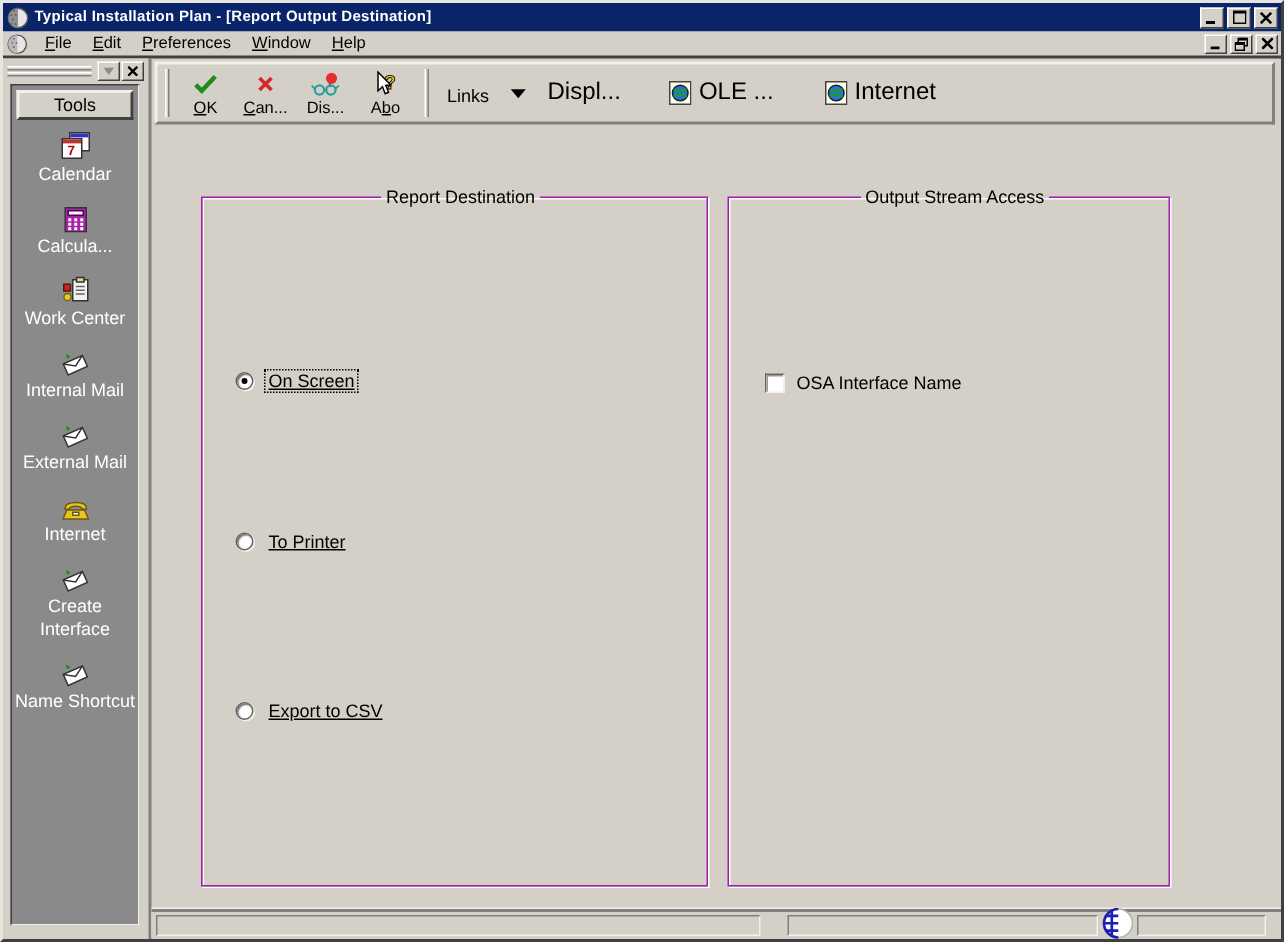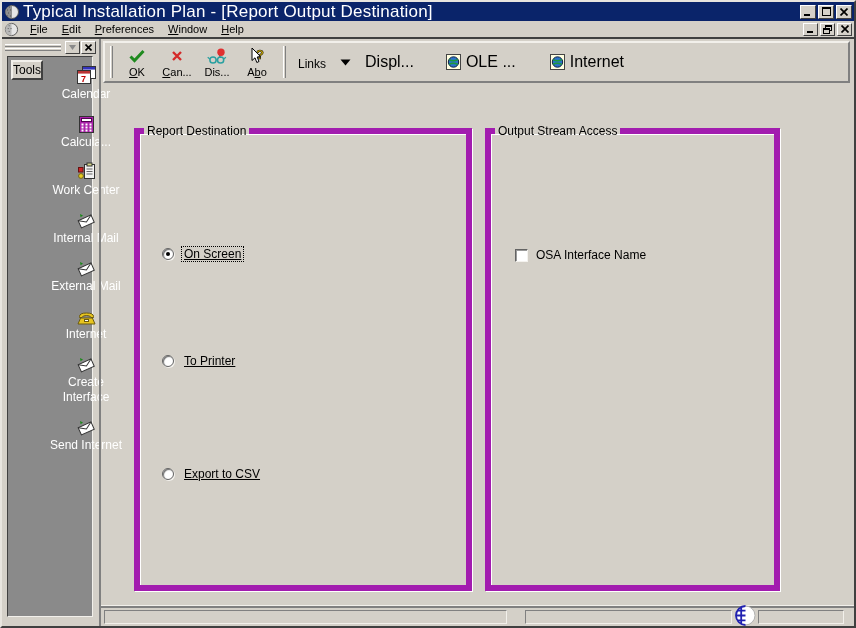--- a/index.html
+++ b/index.html
@@ -9,21 +9,21 @@
     position:relative; width:856px; height:628px;
     background:#d4d0c8;
     border:2px solid; border-color:#e8e5df #404040 #404040 #e8e5df;
     display:flex; flex-direction:column; overflow:hidden;
   }
   
   .titlebar {
     height:19px; background:#0a246a; display:flex; align-items:center;
     padding:0 2px; gap:3px; flex:0 0 auto;
   }
-  .title-text { color:#fff; font-size:17px; font-weight:normal; flex:1;
+  .title-text { color:#fff; font-size:10px; font-weight:bold; flex:1;
     white-space:nowrap; overflow:hidden; letter-spacing:0.2px; }
   .win-btns { display:flex; gap:2px; }
   .wbtn {
     width:16px; height:14px; background:#d4d0c8;
     border:1px solid; border-color:#fff #404040 #404040 #fff;
     display:flex; align-items:center; justify-content:center; padding:0; cursor:default;
   }
   
   .menubar {
     height:18px; background:#d4d0c8; display:flex; align-items:center;
@@ -37,21 +37,21 @@
   
   .exitbar-col { width:97px; flex:0 0 auto; display:flex; flex-direction:column; background:#d4d0c8; }
   .exitbar-head { height:17px; display:flex; align-items:center; padding:2px 3px; gap:1px; }
   .grip-h { flex:1; display:flex; flex-direction:column; gap:1px; margin-right:3px; }
   .grip-h i { display:block; height:3px; border-top:1px solid #fff; border-bottom:1px solid #808080; }
   .xbtn { width:15px; height:13px; background:#d4d0c8; border:1px solid; border-color:#fff #404040 #404040 #fff;
     display:flex; align-items:center; justify-content:center; padding:0; font-size:9px; line-height:1; cursor:default; }
   .exitbar-panel {
     flex:1; margin:0 6px 9px 5px; background:#8a8a8a;
     border:1px solid; border-color:#404040 #f2f0eb #f2f0eb #404040;
-    display:flex; flex-direction:row; padding:2px;
+    display:flex; flex-direction:column; padding:2px;
   }
   .tools-btn {
     height:20px; margin:1px; background:#d4d0c8;
     border:2px solid; border-color:#f2f0eb #404040 #404040 #f2f0eb;
     font-family:"Liberation Sans",sans-serif; font-size:12px; color:#000; cursor:default;
   }
   .exit-items { flex:1; display:flex; flex-direction:column; align-items:center; padding-top:7px; }
   .exit-item { display:flex; flex-direction:column; align-items:center; margin-bottom:12px; cursor:default; width:84px; }
   .eicon { height:19px; display:flex; align-items:flex-end; justify-content:center; margin-bottom:2px; }
   .elabel { color:#fff; font-size:12px; text-align:center; line-height:15px; }
@@ -73,22 +73,23 @@
   .tbtn .ticon { flex:1; display:flex; align-items:center; }
   .tlabel { line-height:12px; }
   .links-label { font-size:12px; margin:4px 10px 0 8px; }
   .drop-btn { background:transparent; border:none; padding:2px 4px; cursor:default; display:flex; align-items:center; }
   .tool-text-btn { background:transparent; border:none; font-family:"Liberation Sans",sans-serif;
     font-size:16px; color:#000; display:flex; align-items:center; gap:5px; padding:2px 4px; cursor:default; }
   .tool-text-btn.m1 { margin-left:6px; } .tool-text-btn.m2 { margin-left:24px; } .tool-text-btn.m3 { margin-left:26px; }
   
   .content { flex:1; position:relative; min-height:0; }
   fieldset.group {
-    position:absolute; border:6px solid #a21caf;
+    position:absolute; border:1px solid #a21caf;
     box-shadow:inset 1px 1px 0 #fff, 1px 1px 0 #fff;
+    text-align:center;
   }
   fieldset.group legend { font-size:12px; color:#000; padding:0 3px; margin-left:4px; }
   #grp1 { left:33px; top:41px; width:338px; height:467px; }
   #grp2 { left:384px; top:41px; width:295px; height:467px; }
   .radio-row { position:absolute; left:22px; display:flex; align-items:center; gap:7px; height:16px;text-decoration:underline; }
   .radio {
     width:12px; height:12px; border-radius:50%; background:#fff;
     border:1px solid #636363; box-shadow:inset 1px 1px 1px rgba(64,64,64,.75), 1px 1px 0 #f4f2ee;
     position:relative; flex:0 0 auto;
   }
@@ -308,21 +309,21 @@
           <div class="exit-item">
             <span class="eicon">
               <svg width="20" height="17" viewBox="0 0 20 17">
                   <g transform="rotate(-24 10 9)">
                     <rect x="3" y="5.5" width="14" height="8" fill="#fff" stroke="#333"></rect>
                     <path d="M3 5.5 L10 10 L17 5.5" fill="none" stroke="#333"></path>
                   </g>
                   <path d="M4 2 l3 1.6 -2.4 1.6 Z" fill="#1a8a1a"></path>
                 </svg>
             </span>
-            <span class="elabel">Send Internet</span>
+            <span class="elabel">Name Shortcut</span>
           </div>
 
         </div>
       </div>
     </div>
 
     <div class="main-col">
 
       <div class="toolbar">
         <span class="grip-v"></span>

